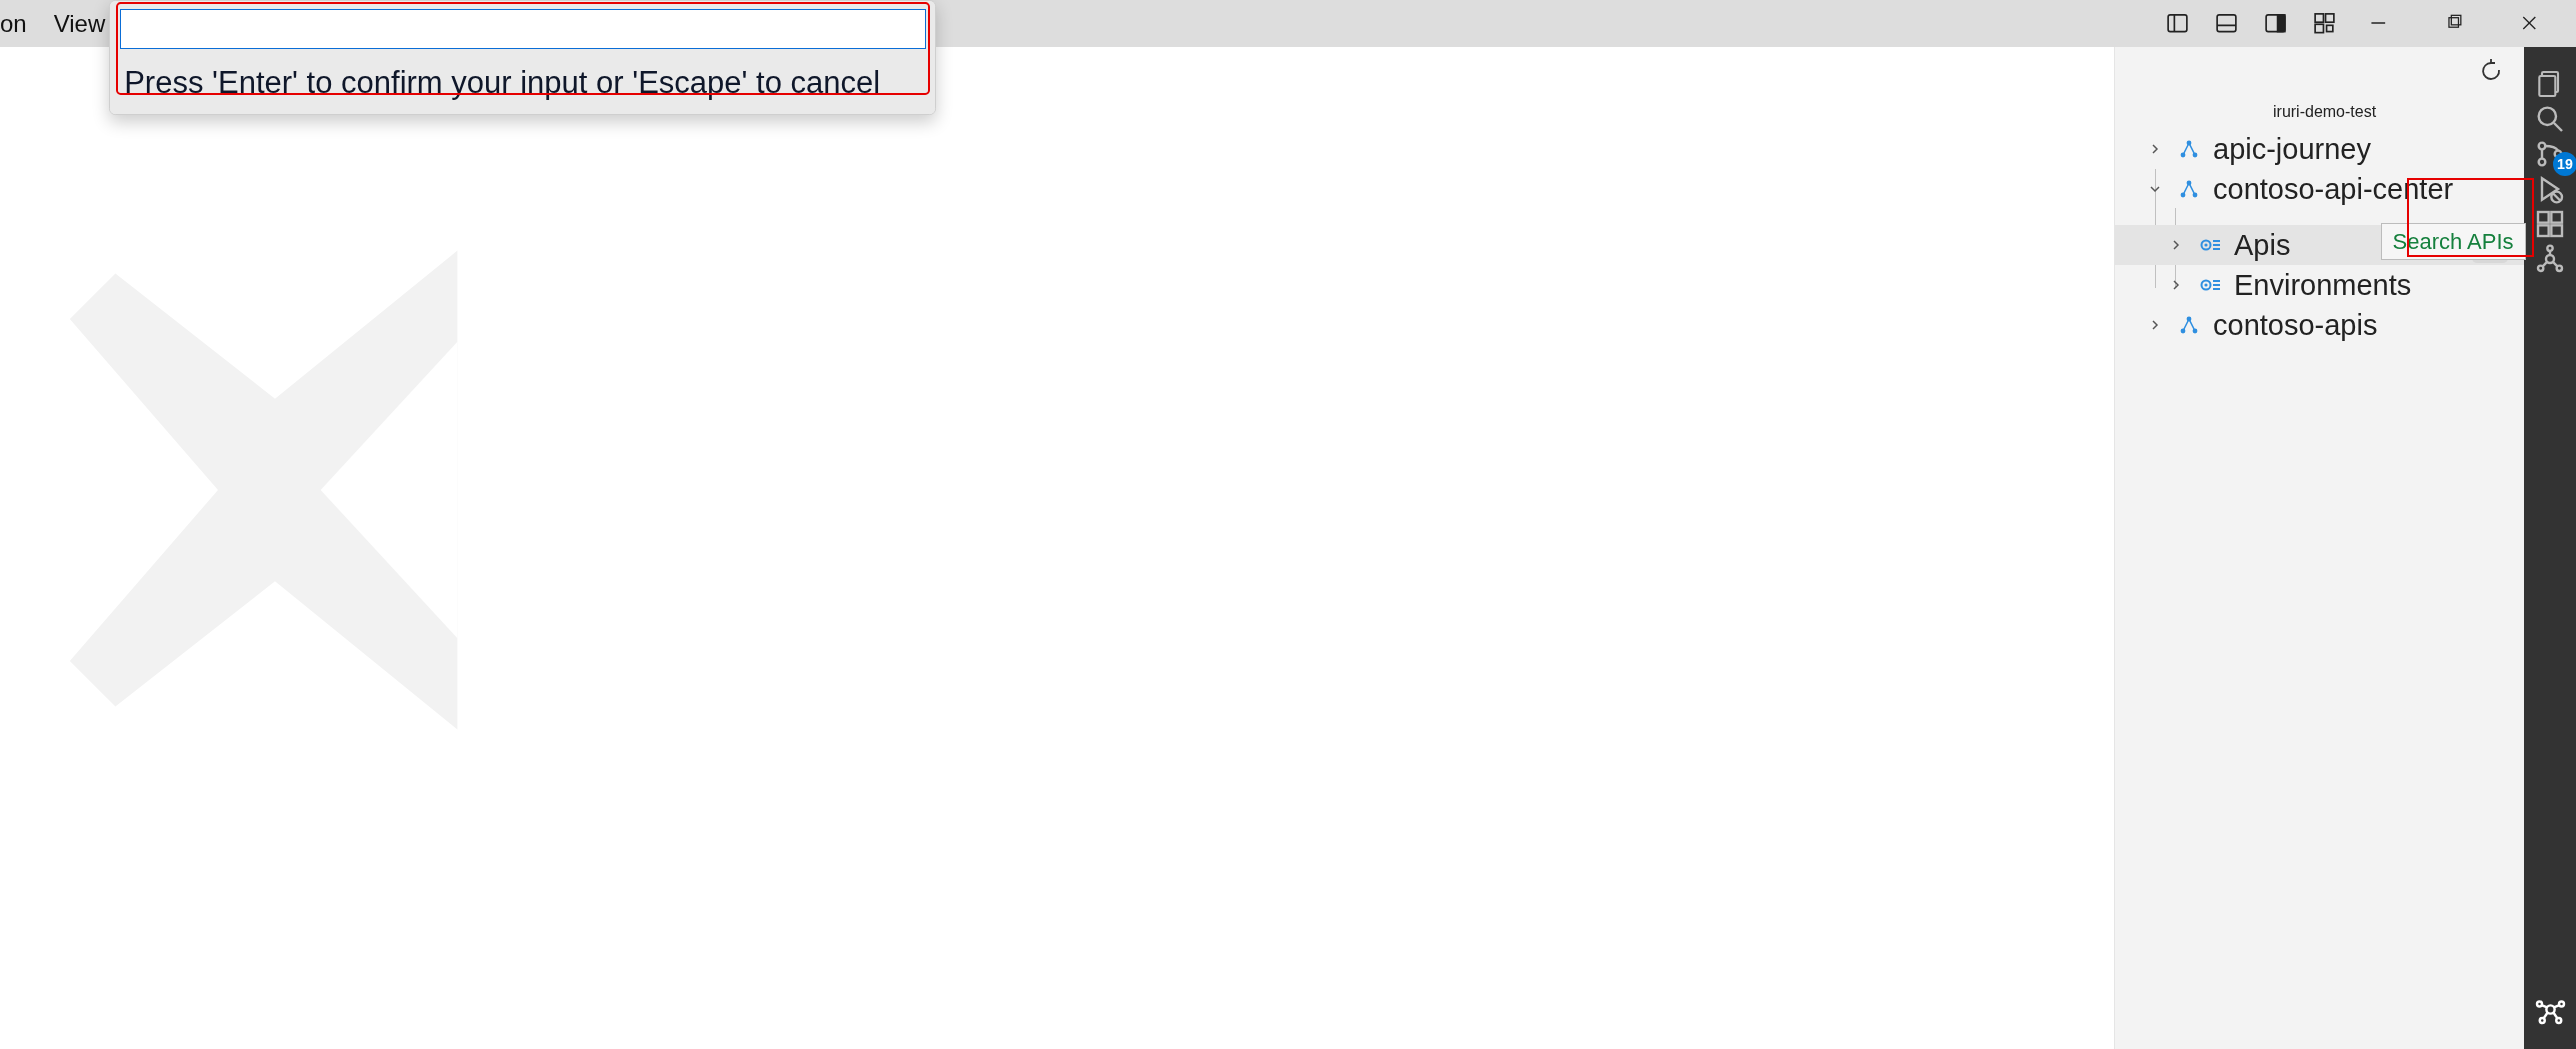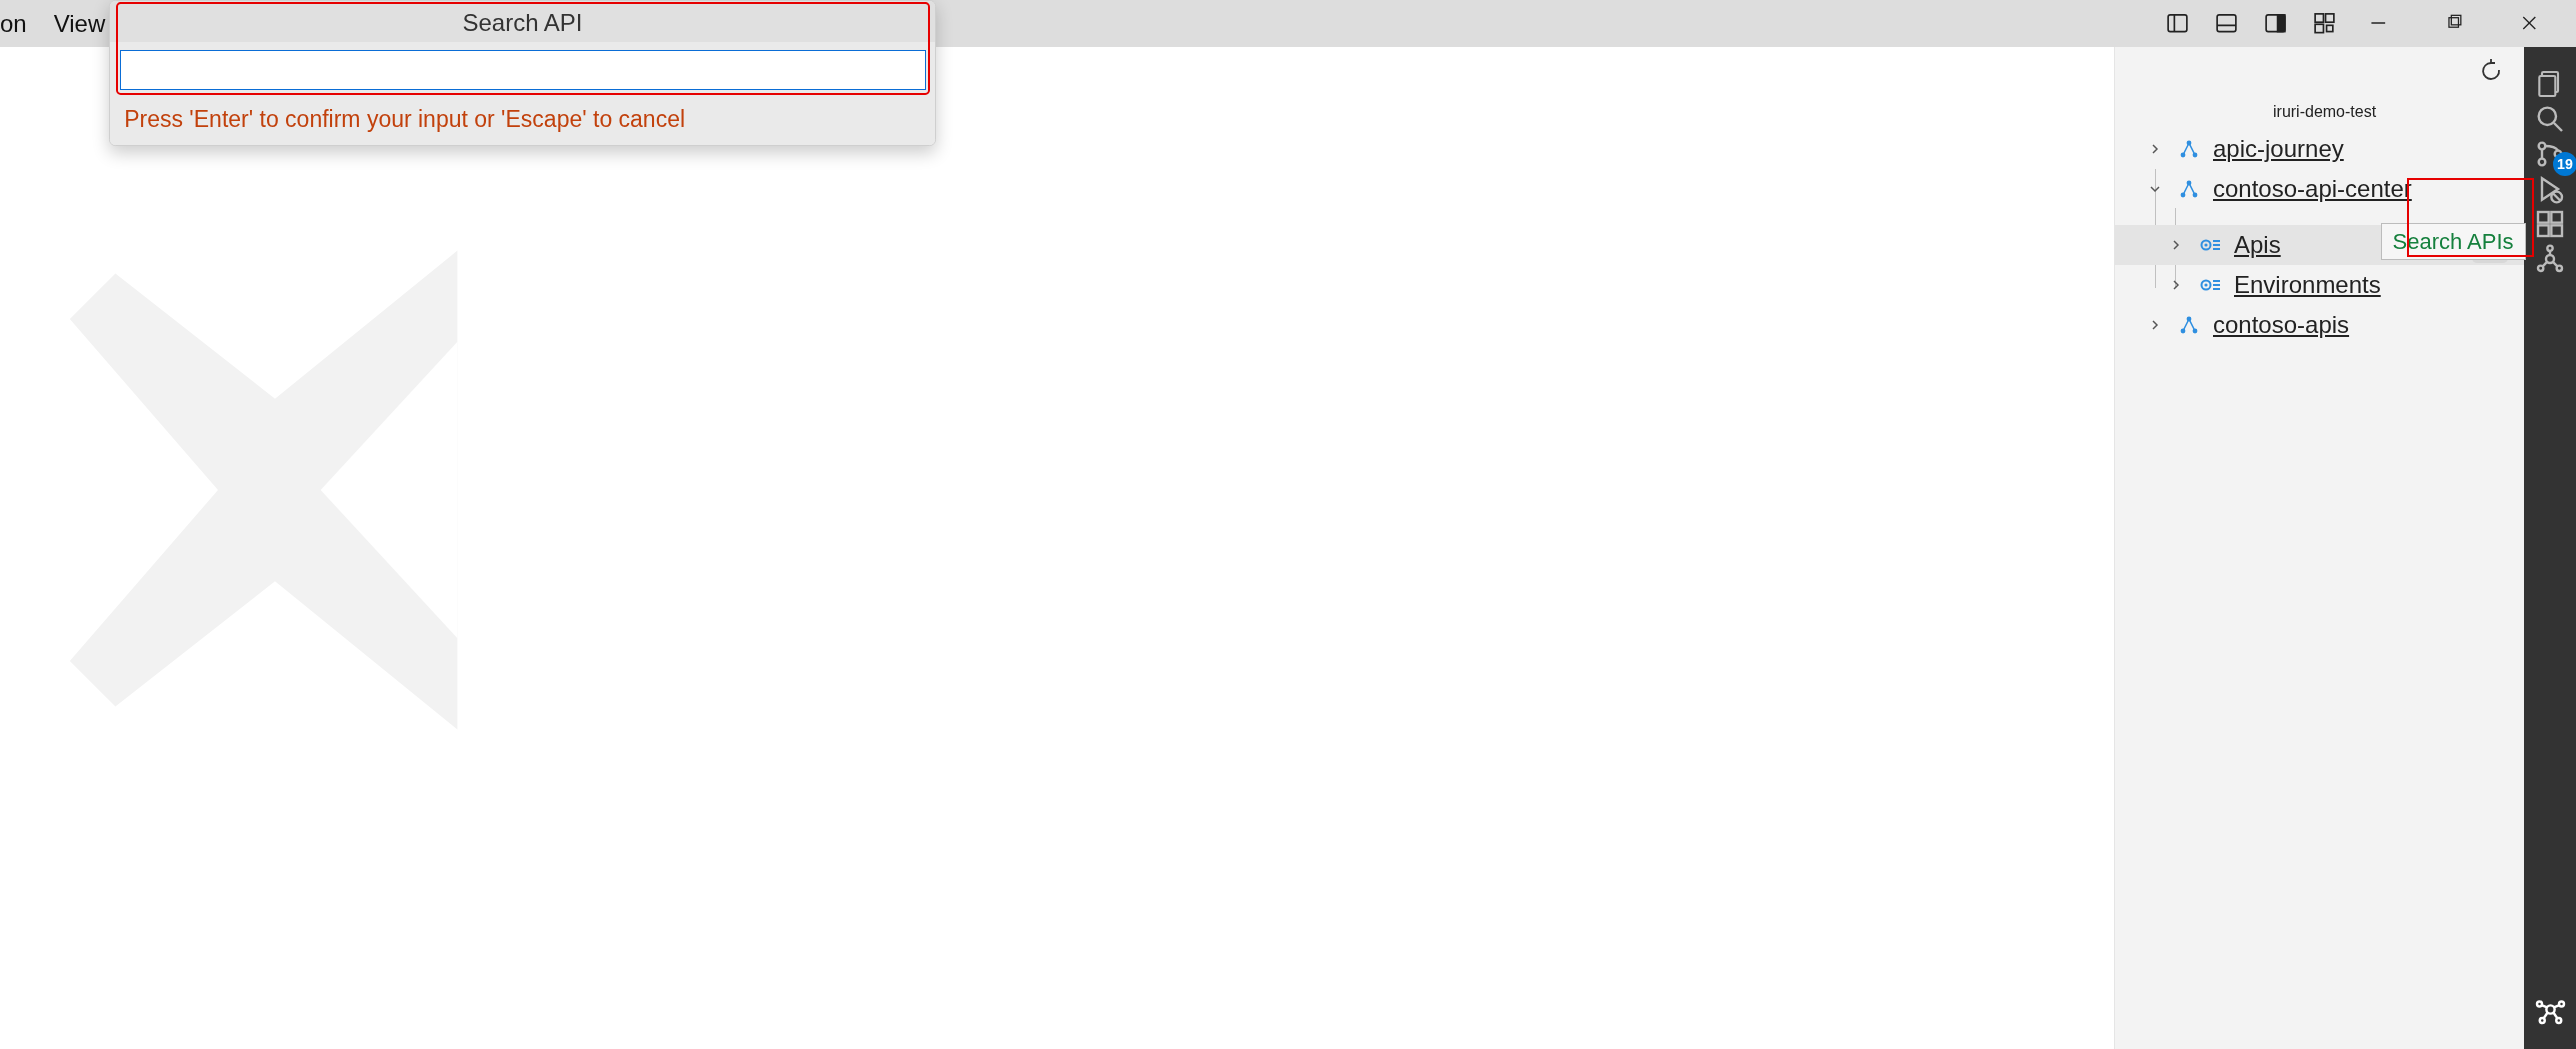--- a/index.html
+++ b/index.html
@@ -89,23 +89,22 @@
   .side-panel-header {
     height: 47px;
     display: flex;
     align-items: center;
     justify-content: flex-end;
     padding-right: 19px;
   }
   .refresh-icon svg { stroke: #333; }
 
   .tree {
-    font-size: 24px;
+    font-size: 29px;
     color: #222;
-    text-decoration: underline;
   }
   .tree-row {
     height: 40px;
     display: flex;
     align-items: center;
     gap: 11px;
     padding-left: 30px;
     position: relative;
   }
   .tree-row.hovered {
@@ -226,22 +225,22 @@
   .qi-input {
     width: 100%;
     height: 40px;
     border: 1.6px solid #0a6dd6;
     background: #ffffff;
     outline: none;
     font-size: 22px;
     padding: 0 9.5px;
   }
   .qi-hint {
-    font-size: 23px;
-    color: #c2410c;
+    font-size: 31px;
+    color: #0f172a;
     padding: 8px 14.2px 12.7px;
     background: #eaeaea;
   }
 
   
   svg { fill: none; }
 </style>
 </head>
 <body>
 
@@ -491,20 +490,19 @@
         <circle cx="18" cy="20" r="1.8"></circle>
         <line x1="9.5" y1="10.5" x2="5.5" y2="8.8"></line>
         <line x1="14.5" y1="10.5" x2="18.5" y2="8.8"></line>
         <line x1="10" y1="14" x2="7" y2="18.5"></line>
         <line x1="14" y1="14" x2="17" y2="18.5"></line>
       </svg>
   </div>
 </div>
 
 <div class="quick-input">
-  <div class="qi-title">Search API</div>
   <div class="qi-input-wrap">
     <input class="qi-input" type="text" value="" style="">
   </div>
   <div class="qi-hint">Press 'Enter' to confirm your input or 'Escape' to cancel</div>
 </div>
 <div class="quick-input-red" style="top:1.6px; left:116px; width:814px; height:93px;"></div>
 
 
 </body></html>

